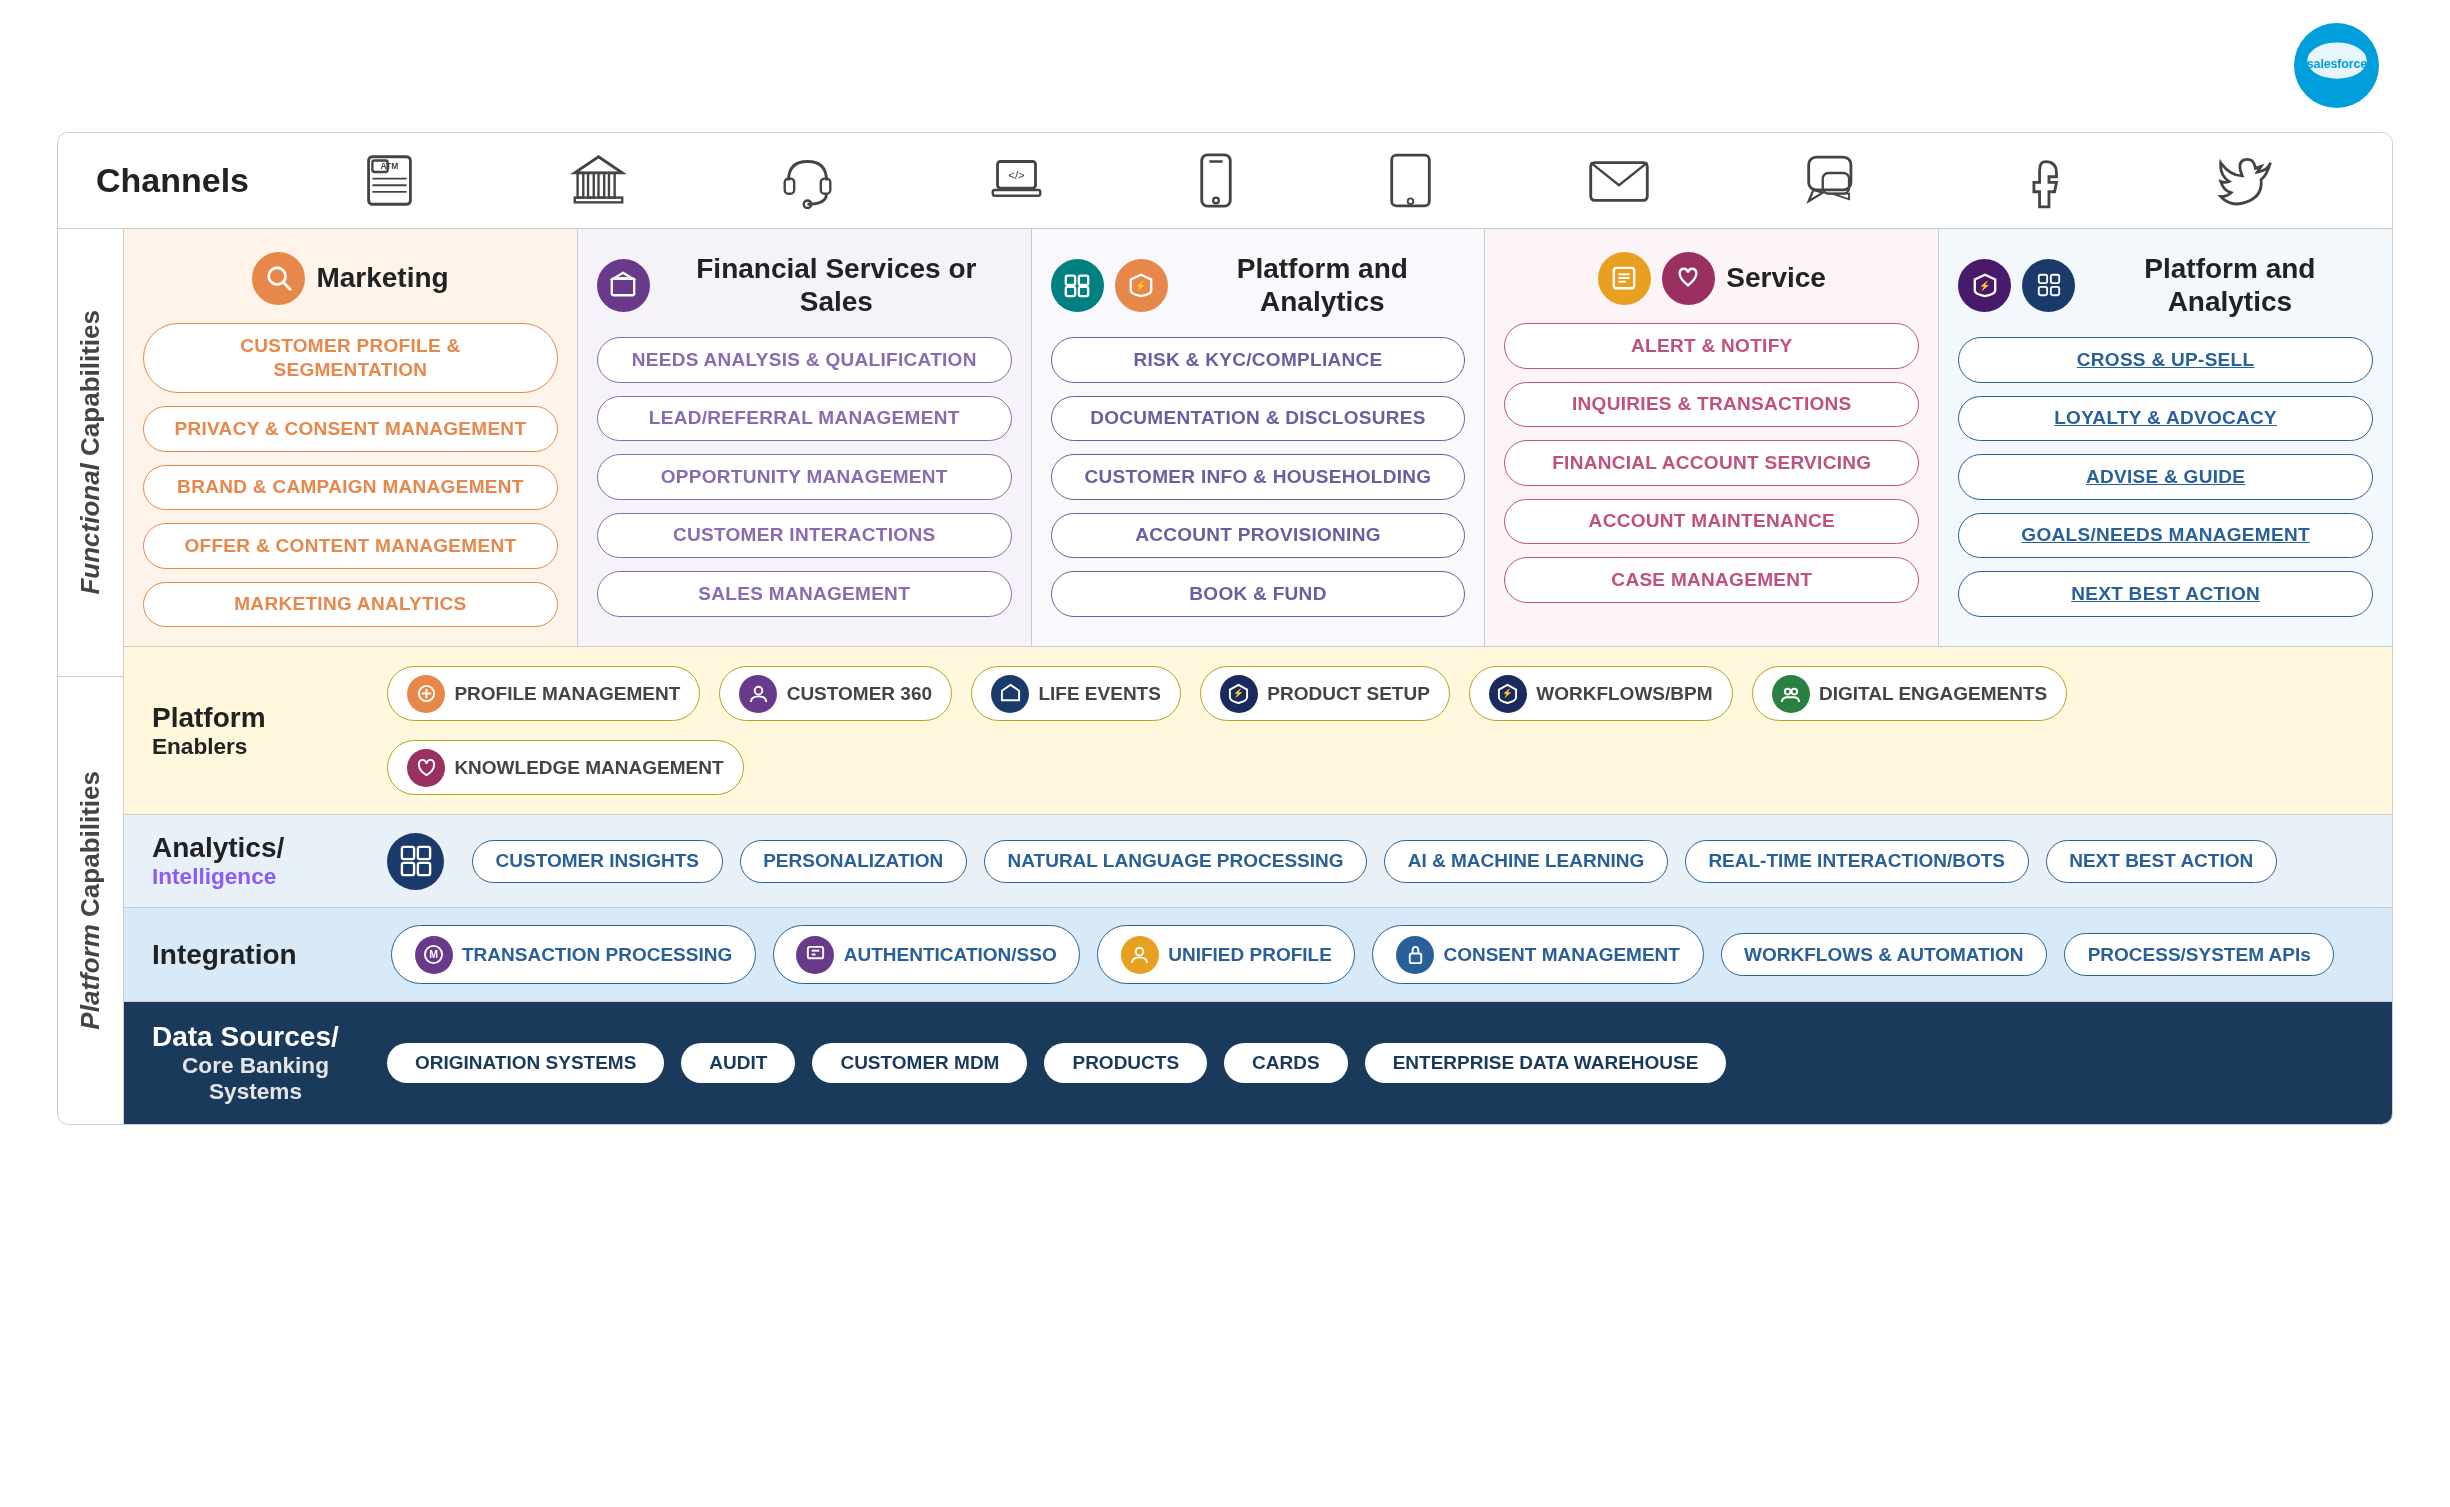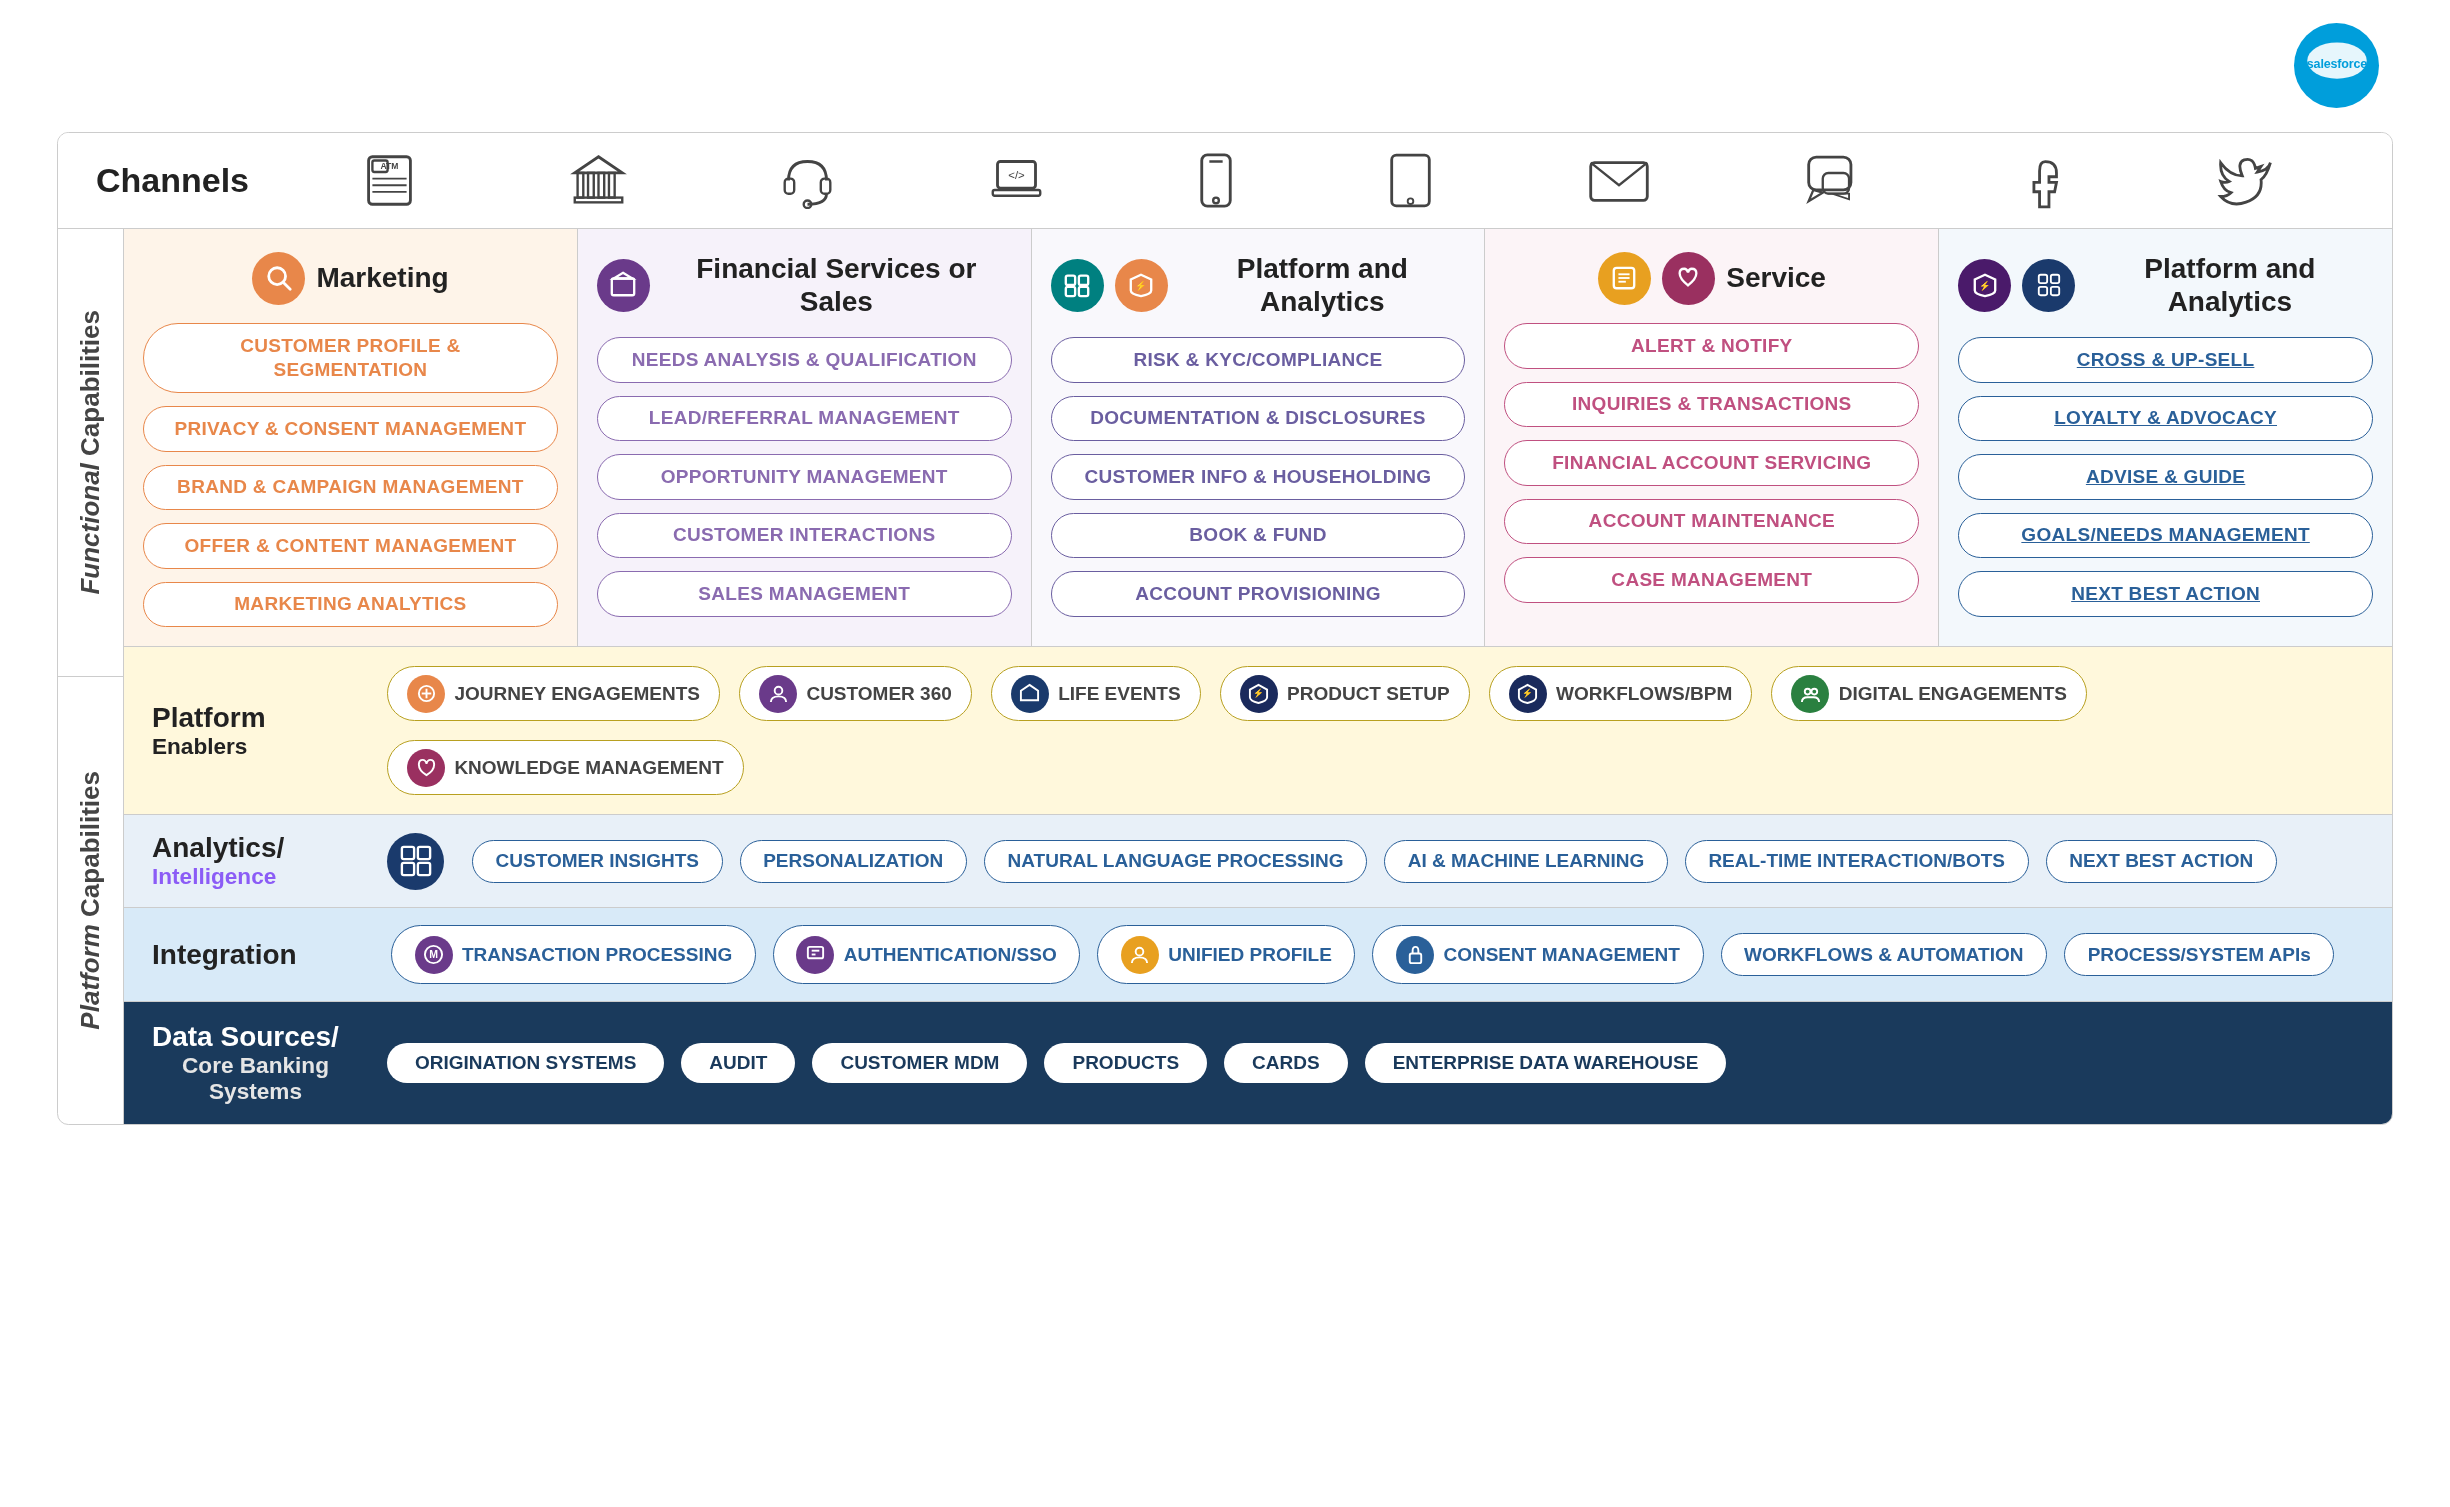--- a/index.html
+++ b/index.html
@@ -508,22 +508,22 @@
                 <svg width="26" height="26" viewBox="0 0 28 28" style="font-size:26px">
                     <path d="M14,3 L25,8 L25,20 Q25,24 14,26 Q3,24 3,20 L3,8 Z" fill="none" stroke="white" stroke-width="2.5"></path>
                     <text x="14" y="18" text-anchor="middle" font-size="10" fill="white" font-weight="bold">⚡</text>
                   </svg>
               </div>
               <div class="col-title">Platform and Analytics</div>
             </div>
             <div class="pill pill-platform-partners">RISK &amp; KYC/COMPLIANCE</div>
             <div class="pill pill-platform-partners">DOCUMENTATION &amp; DISCLOSURES</div>
             <div class="pill pill-platform-partners">CUSTOMER INFO &amp; HOUSEHOLDING</div>
+            <div class="pill pill-platform-partners">ACCOUNT PROVISIONING</div>
             <div class="pill pill-platform-partners">BOOK &amp; FUND</div>
-            <div class="pill pill-platform-partners">ACCOUNT PROVISIONING</div>
           </div>
 
           <div class="col col-service">
             <div class="col-header">
               <div class="col-icon" style="background:#E8A020;">
                 <svg width="26" height="26" viewBox="0 0 28 28">
                     <rect x="3" y="3" width="22" height="22" rx="3" fill="none" stroke="white" stroke-width="2.5"></rect>
                     <line x1="8" y1="10" x2="20" y2="10" stroke="white" stroke-width="2"></line>
                     <line x1="8" y1="14" x2="20" y2="14" stroke="white" stroke-width="2"></line>
                     <line x1="8" y1="18" x2="16" y2="18" stroke="white" stroke-width="2"></line>
@@ -578,21 +578,21 @@
           <div class="pe-items">
 
             <div class="pe-item">
               <div class="pe-icon bg-orange">
                 <svg width="21" height="21" viewBox="0 0 22 22">
                     <circle cx="11" cy="11" r="8" fill="none" stroke="white" stroke-width="2"></circle>
                     <line x1="6" y1="11" x2="16" y2="11" stroke="white" stroke-width="2"></line>
                     <line x1="11" y1="6" x2="11" y2="16" stroke="white" stroke-width="2"></line>
                   </svg>
               </div>
-              <span>JOURNEY ENGAGEMENTS</span>
+              <span>PROFILE MANAGEMENT</span>
             </div>
 
             <div class="pe-item">
               <div class="pe-icon bg-purple">
                 <svg width="21" height="21" viewBox="0 0 22 22">
                     <circle cx="11" cy="8" r="4" fill="none" stroke="white" stroke-width="2"></circle>
                     <path d="M3,20 Q3,14 11,14 Q19,14 19,20" fill="none" stroke="white" stroke-width="2"></path>
                   </svg>
               </div>
               <span>CUSTOMER 360</span>

